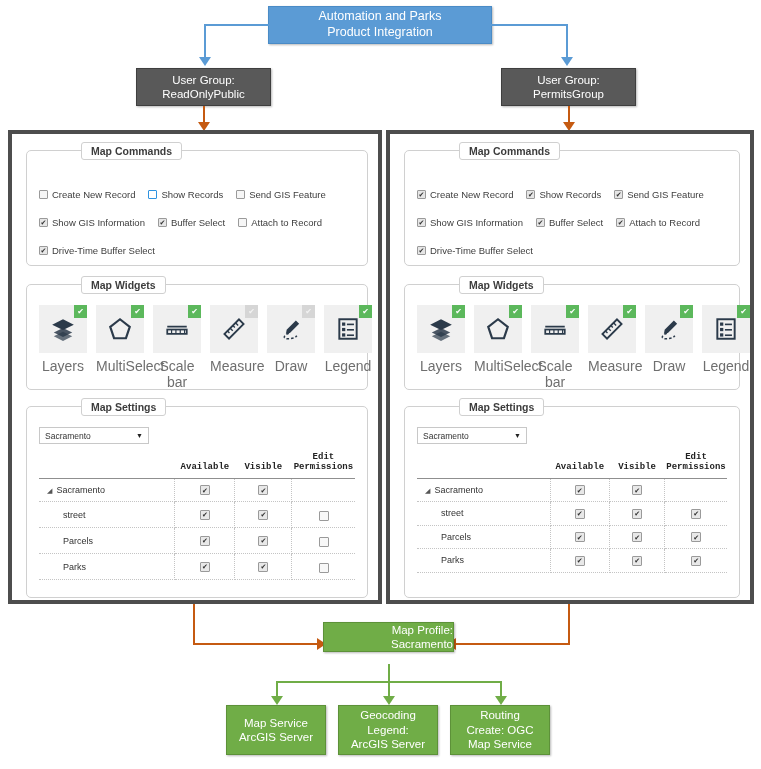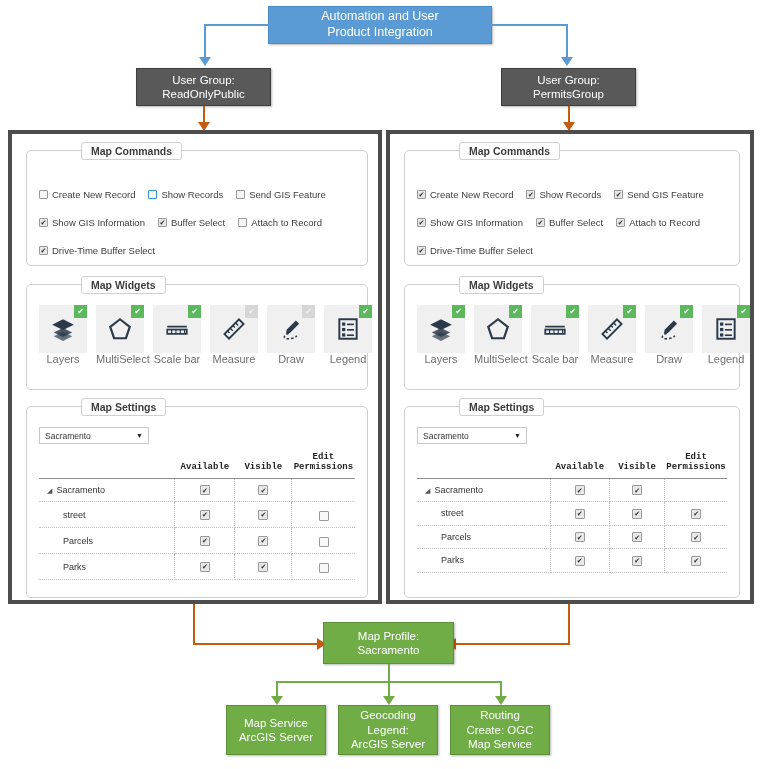--- a/index.html
+++ b/index.html
@@ -98,21 +98,21 @@
     display:flex; align-items:center; justify-content:center;
   }
   .badge {
     position:absolute; top:0; right:0;
     width:13px; height:13px;
     display:flex; align-items:center; justify-content:center;
     font-size:8px; line-height:1; color:#ffffff;
   }
   .badge.on  { background:#5cb85c; }
   .badge.off { background:#d6d6d6; color:#f2f2f2; }
-  .widget-label { font-size:11px; color:#6f6f6f; }
+  .widget-label { margin-top:5px; font-size:14px; color:#6f6f6f; }
   .wicon { color:#2b3a4a; }
 
   
   .select-box {
     position:absolute;
     width:110px; height:17px;
     border:1px solid #c8c8c8;
     background:#ffffff;
     font-size:8.5px;
     color:#333;
@@ -149,21 +149,21 @@
   .tcb::after { content:"\2714"; font-size:7px; color:#333; line-height:1; }
   .tcb.empty { background:#f8f8f8; }
   .tcb.empty::after { content:""; }
 </style>
 </head>
 <body>
 
 <div class="canvas">
 
   <div class="node node-blue" style="left:268px; top:6px; width:224px; height:38px; flex-direction:column;">
-    <span>Automation and User</span>
+    <span>Automation and Parks</span>
     <span>Product Integration</span>
   </div>
 
   <div class="line lh blue-l" style="left:204px; top:24px; width:66px;"></div>
   <div class="line lv blue-l" style="left:204px; top:24px; height:34px;"></div>
   <div class="arrow ar-down-blue" style="left:199px; top:57px;"></div>
 
   <div class="line lh blue-l" style="left:490px; top:24px; width:78px;"></div>
   <div class="line lv blue-l" style="left:566px; top:24px; height:34px;"></div>
   <div class="arrow ar-down-blue" style="left:561px; top:57px;"></div>
@@ -551,21 +551,21 @@
   </div>
 
   <div class="line lv orng-l" style="left:193px; top:604px; height:40px;"></div>
   <div class="line lh orng-l" style="left:193px; top:643px; width:126px;"></div>
   <div class="arrow ar-right-orng" style="left:317px; top:638px;"></div>
 
   <div class="line lv orng-l" style="left:568px; top:604px; height:40px;"></div>
   <div class="line lh orng-l" style="left:456px; top:643px; width:114px;"></div>
   <div class="arrow ar-left-orng" style="left:447px; top:638px;"></div>
 
-  <div class="node node-green" style="left:323px; top:622px; width:131px; height:42px; flex-direction:column;">
+  <div class="node node-green" style="left:323px; top:622px; width:131px; height:30px; flex-direction:column;align-items:flex-end;">
     <span>Map Profile:</span>
     <span>Sacramento</span>
   </div>
 
   <div class="line lv grn-l" style="left:388px; top:664px; height:18px;"></div>
   <div class="line lh grn-l" style="left:276px; top:681px; width:225px;"></div>
   <div class="line lv grn-l" style="left:276px; top:681px; height:16px;"></div>
   <div class="line lv grn-l" style="left:388px; top:681px; height:16px;"></div>
   <div class="line lv grn-l" style="left:500px; top:681px; height:16px;"></div>
   <div class="arrow ar-down-grn" style="left:271px; top:696px;"></div>

